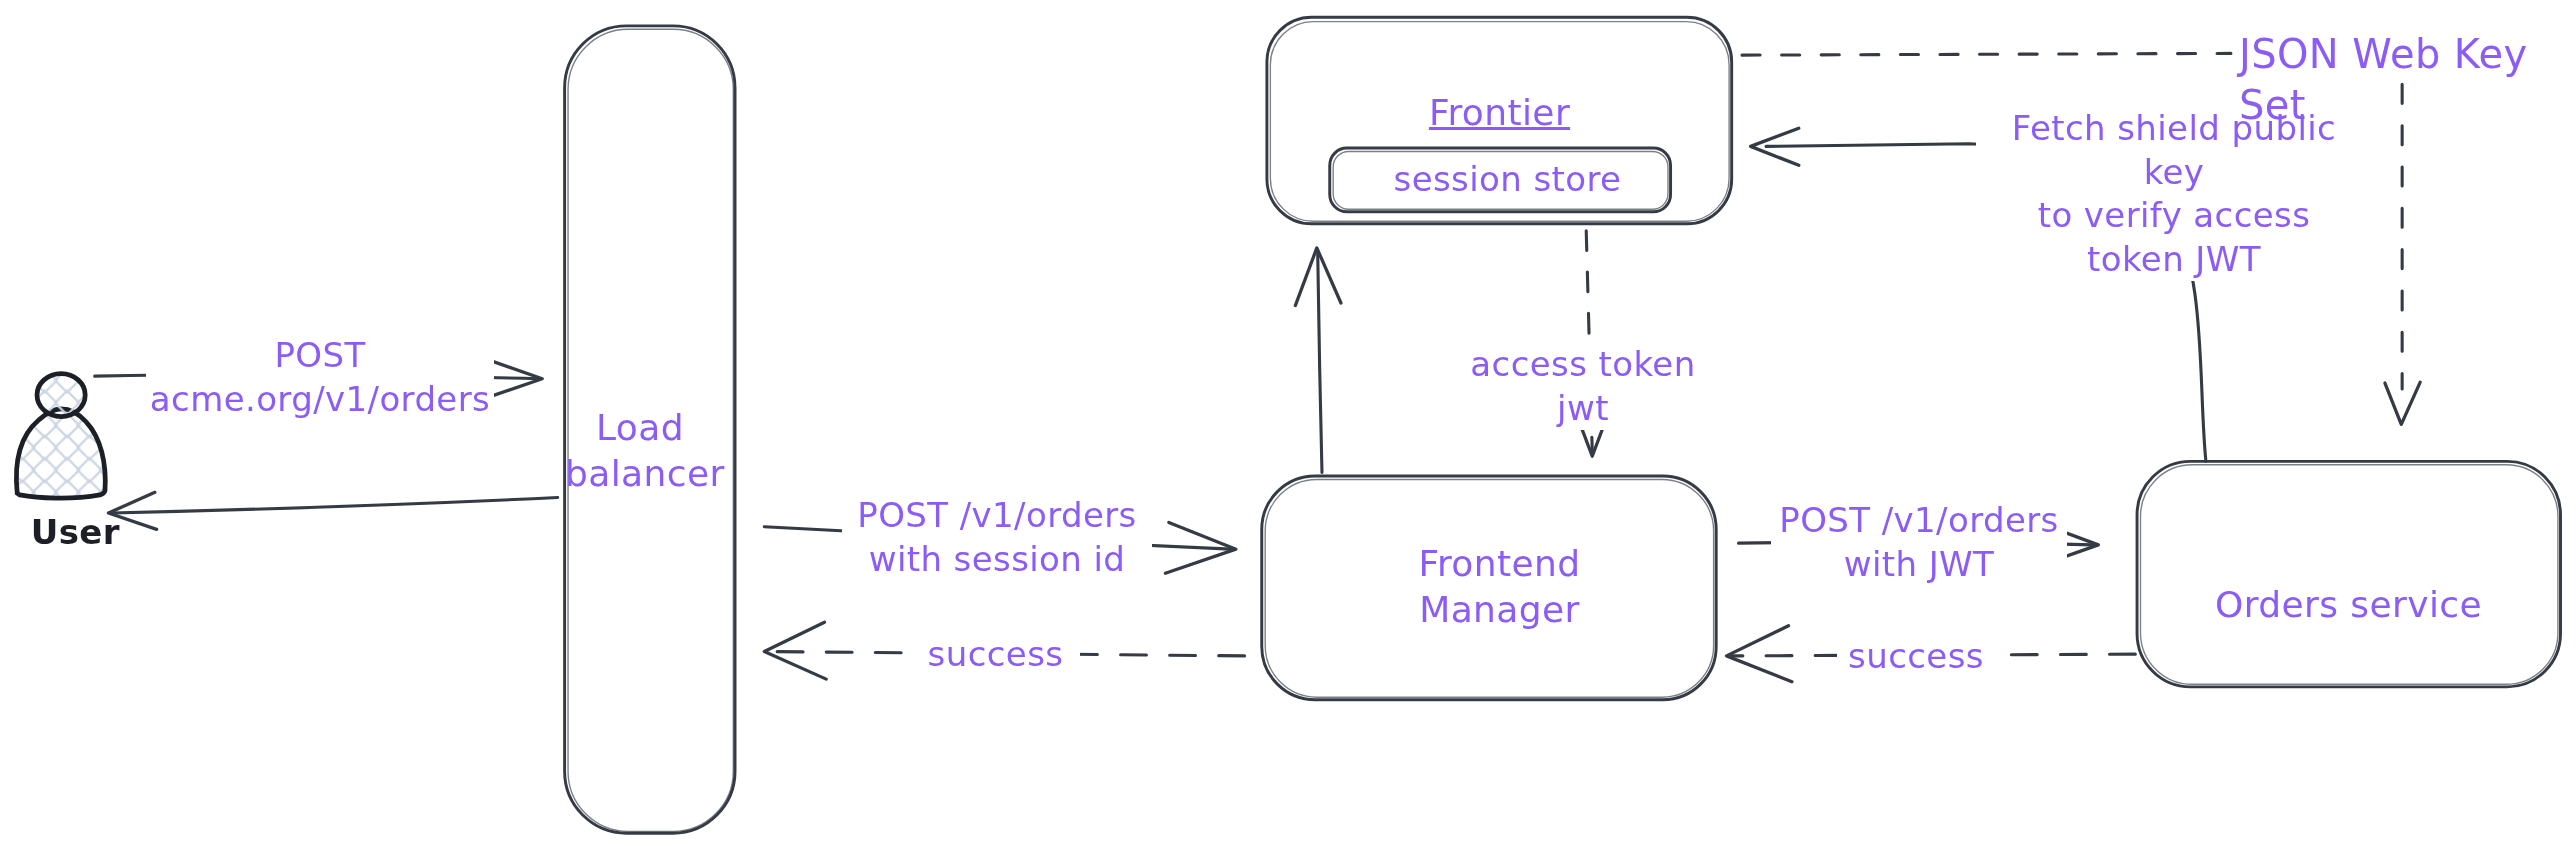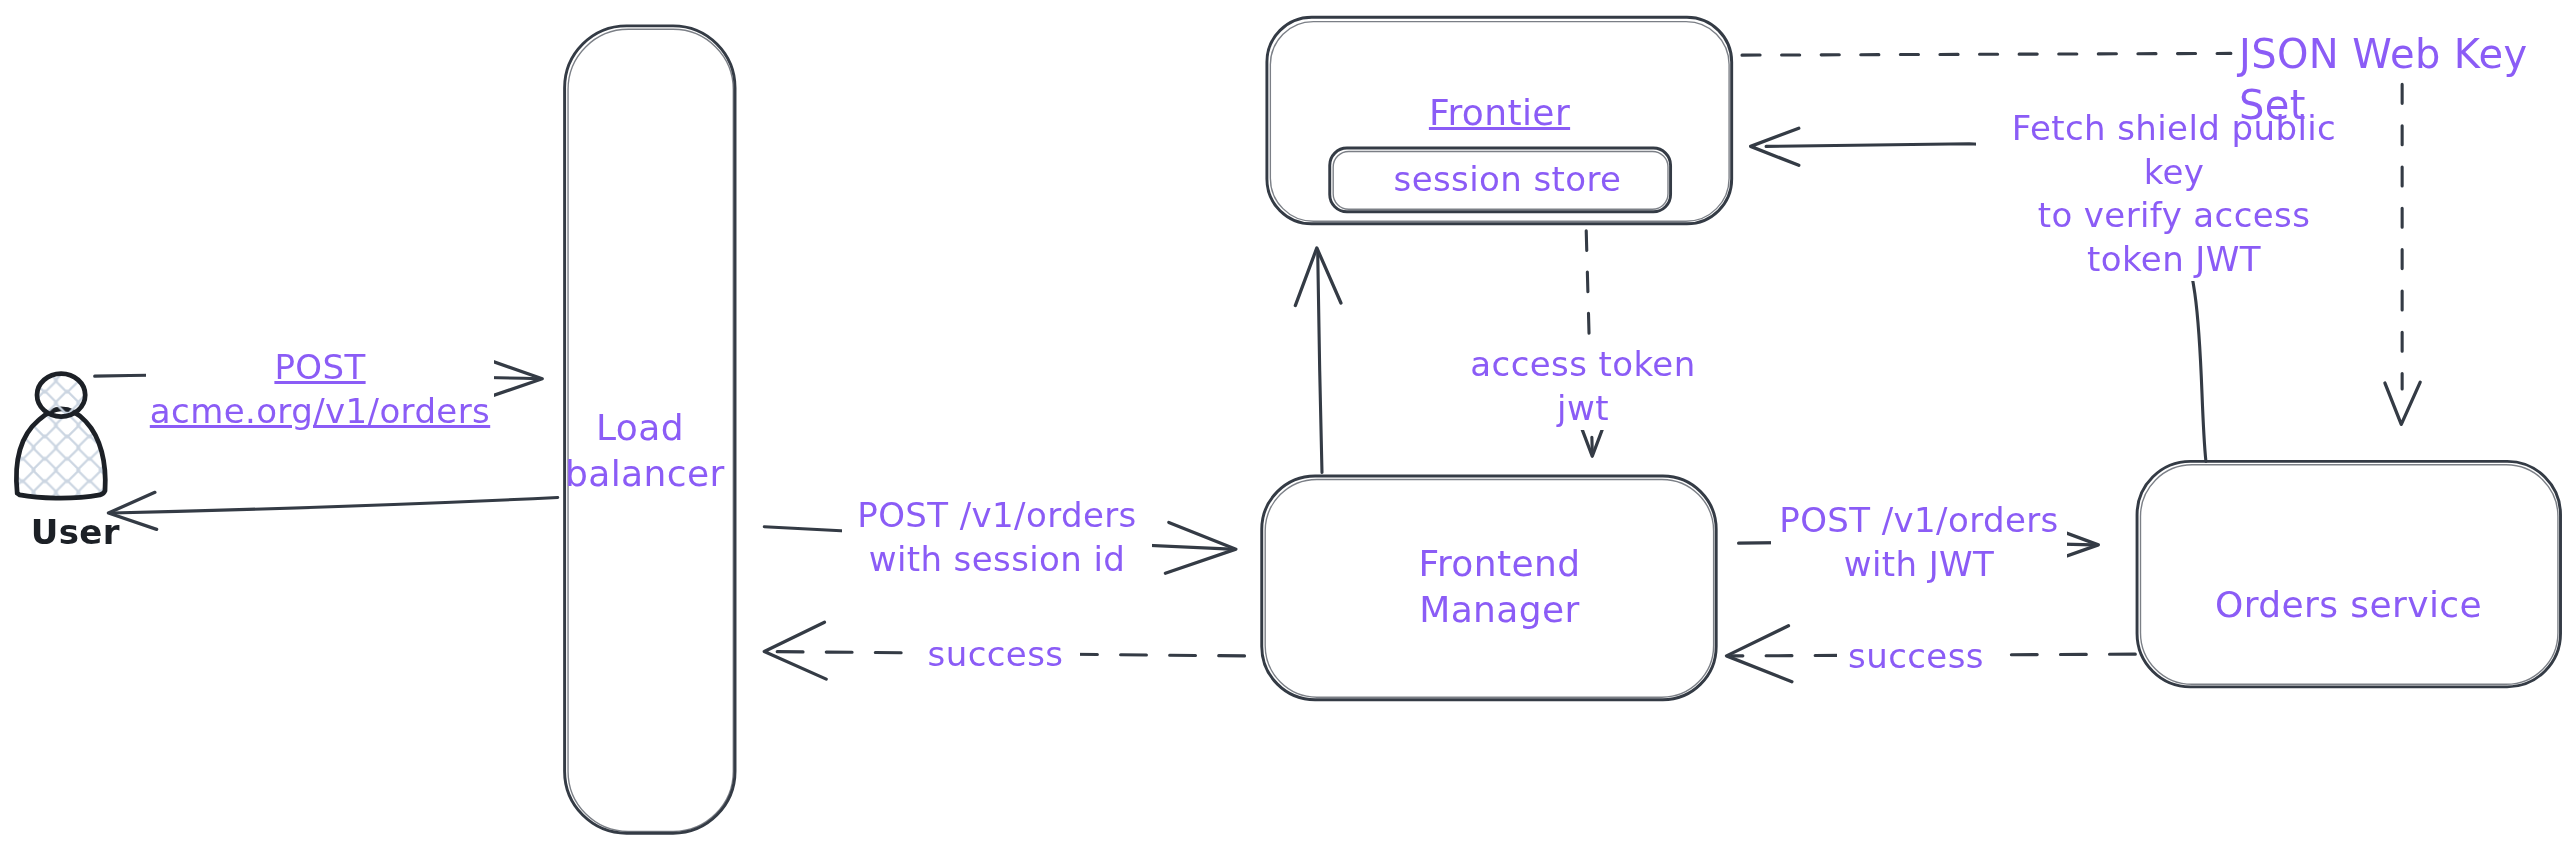--- a/index.html
+++ b/index.html
@@ -118,21 +118,21 @@
 
   <div class="lbl node-lbl" style="left:1267px; top:90px; width:465px;text-decoration:underline;">Frontier</div>
 
   <div class="lbl node-lbl" style="left:1330px; top:158px; width:341px; font-size:34px;padding-left:7px;">session store</div>
 
   <div class="lbl node-lbl" style="left:1262px; top:541px; width:475px;">Frontend
 Manager</div>
 
   <div class="lbl node-lbl" style="left:2137px; top:582px; width:423px;">Orders service</div>
 
-  <div class="lbl edge-lbl bg" style="left:146px; top:346px; width:348px;text-decoration:underline;">POST
+  <div class="lbl edge-lbl bg" style="left:146px; top:334px; width:348px;">POST
 acme.org/v1/orders</div>
 
   <div class="lbl edge-lbl bg" style="left:842px; top:494px; width:310px;">POST /v1/orders
 with session id</div>
 
   <div class="lbl edge-lbl bg" style="left:911px; top:633px; width:169px;">success</div>
 
 
   <div class="lbl edge-lbl bg" style="left:1461px; top:343px; width:244px;">access token
 jwt</div>

